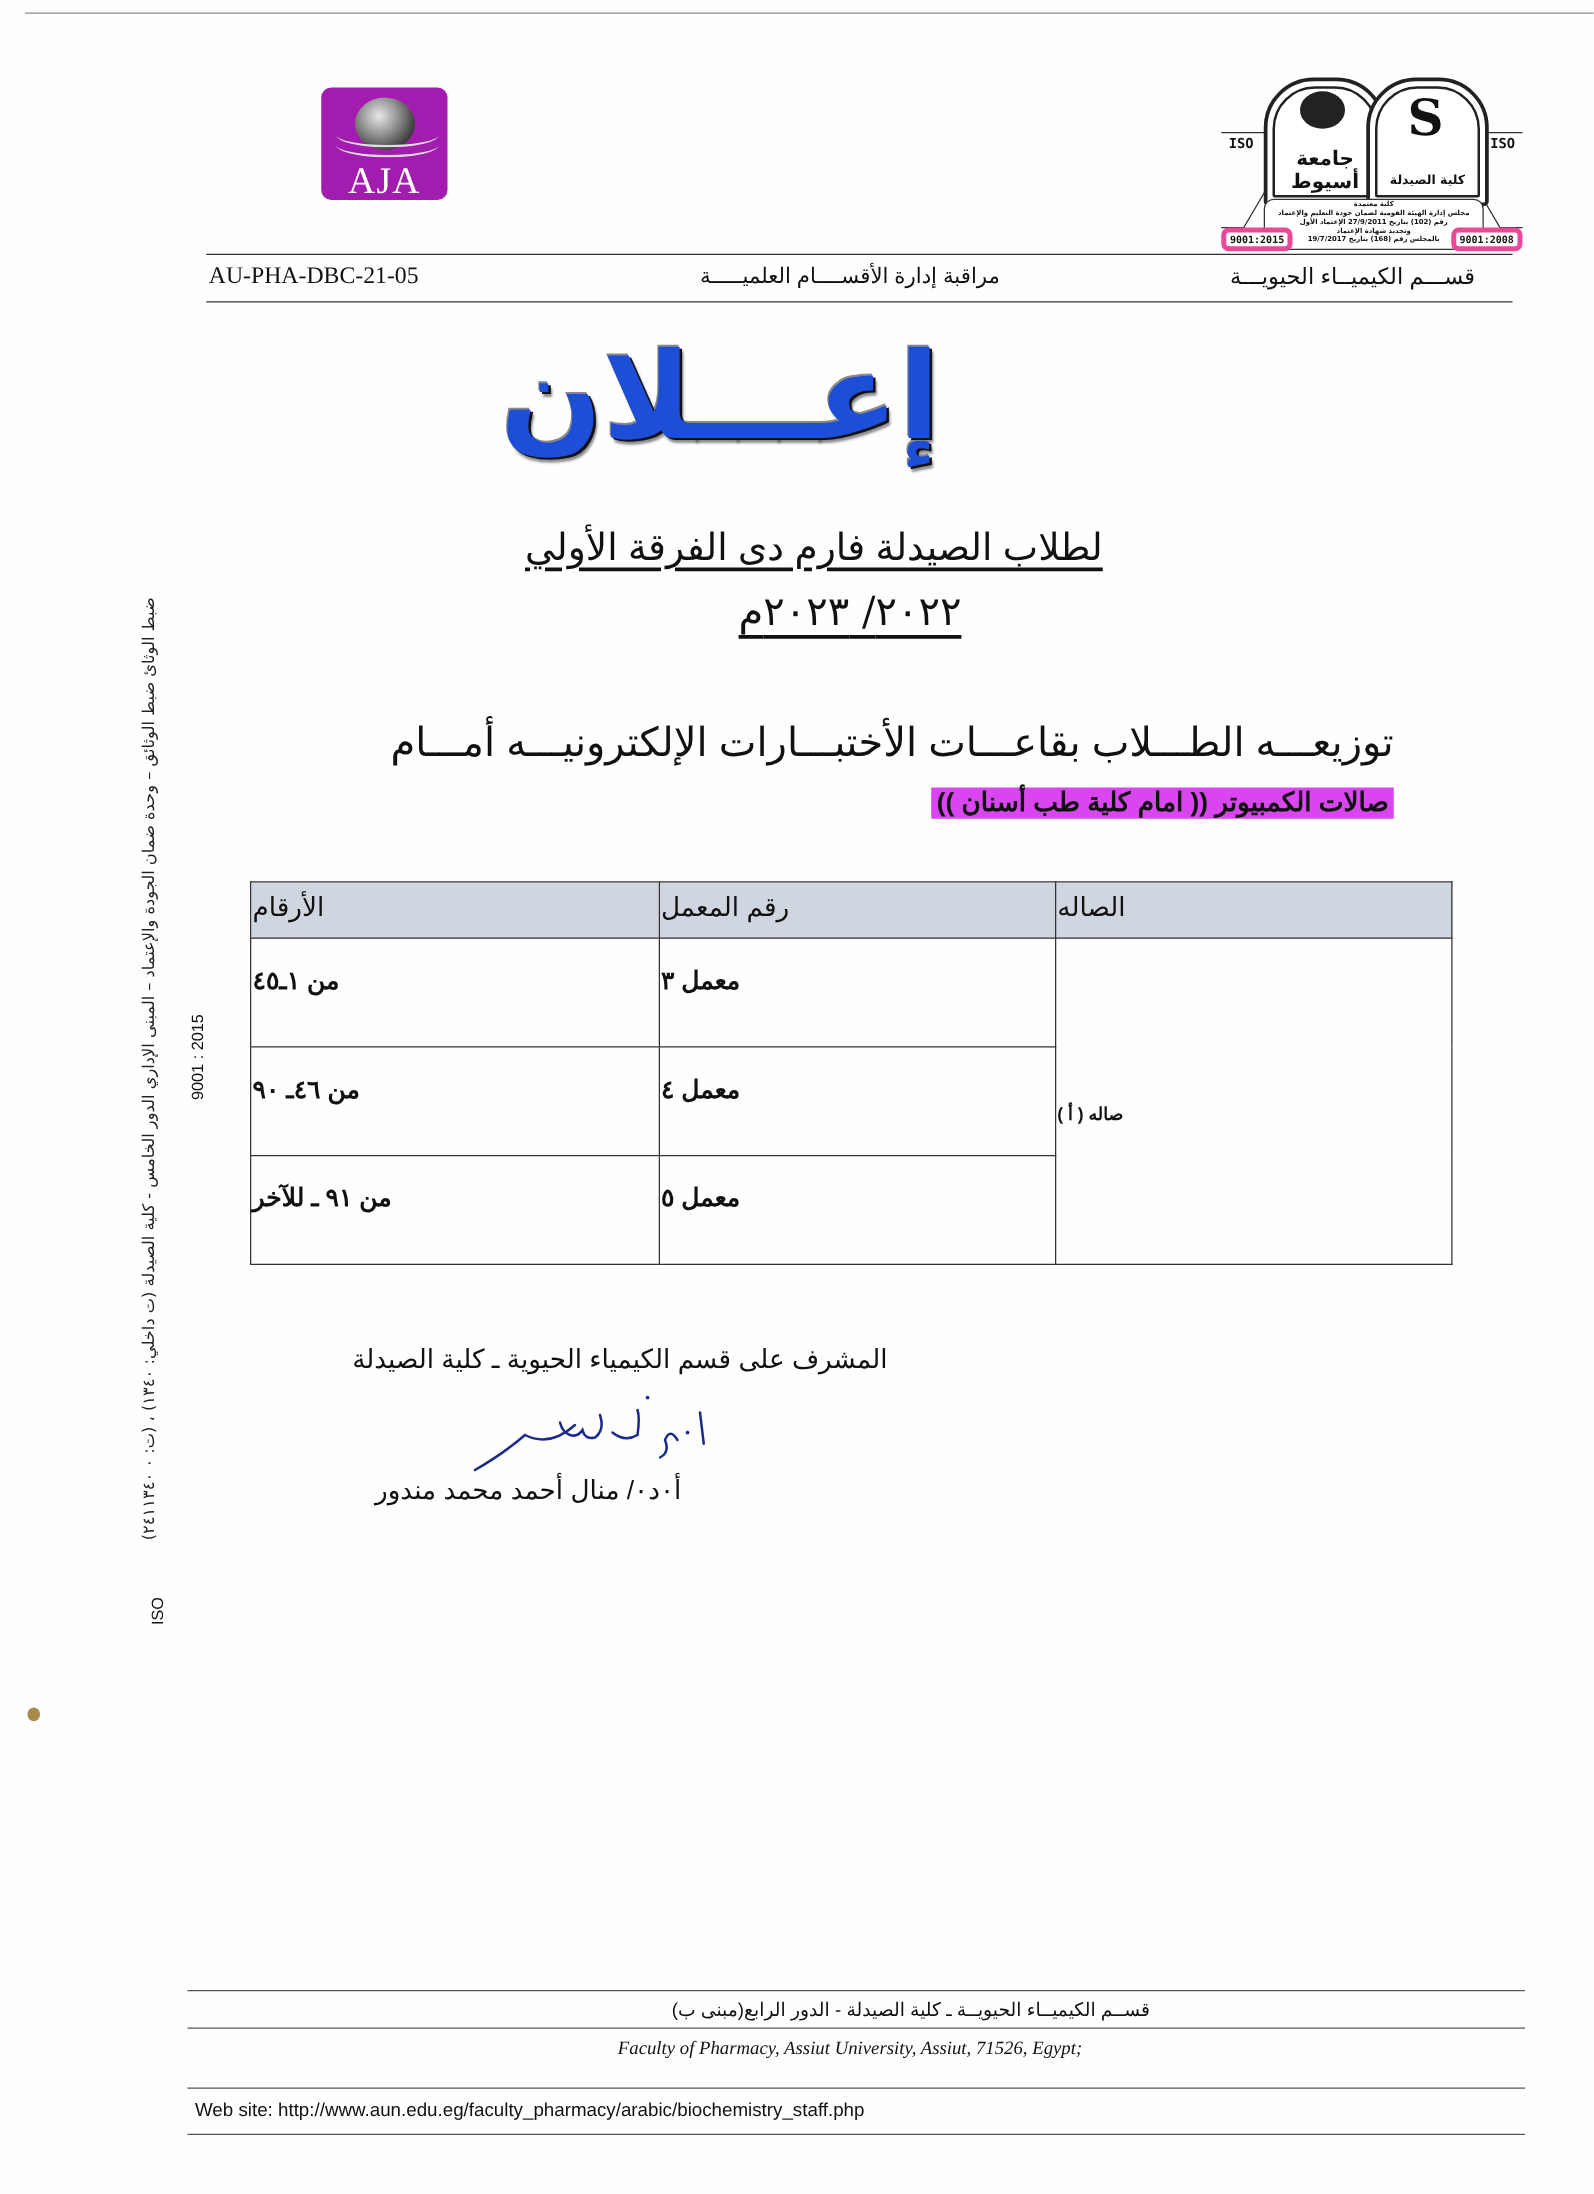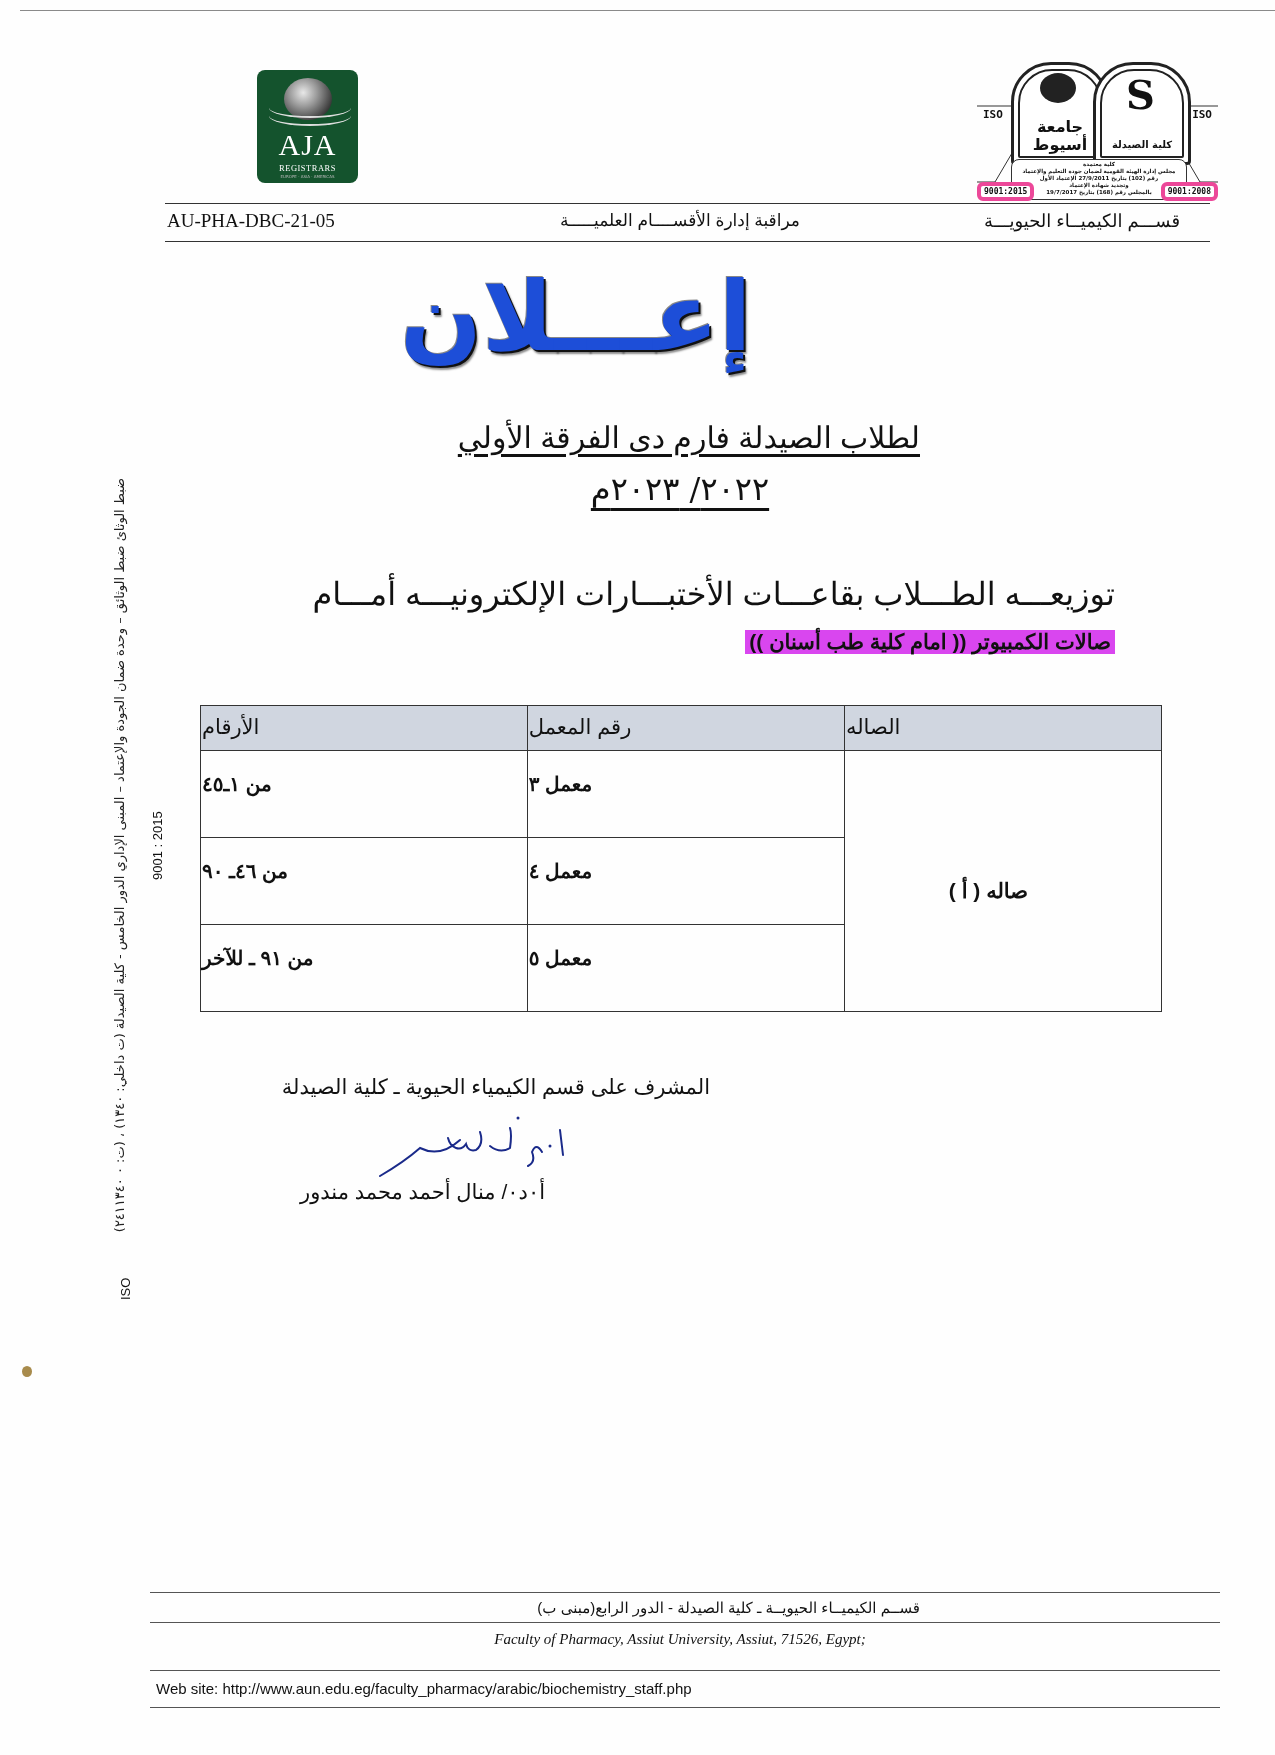--- a/index.html
+++ b/index.html
@@ -6,21 +6,21 @@
   body {
     width: 1275px; height: 1755px; position: relative; overflow: hidden;
     background: #fefefe; color: #111;
     font-family: "DejaVu Sans", sans-serif;
   }
   .abs { position: absolute; }
   .top-scan-line { left: 20px; top: 10px; width: 1255px; height: 1px; background: #8a8a8a; }
   .hole-punch { left: 22px; top: 1366px; width: 10px; height: 11px; border-radius: 50%; background: #a88b4c; }
 
   
-  .aja-logo { left: 257px; top: 70px; width: 101px; height: 113px; background: #14532d; border-radius: 8px; color: #fff; text-align: center; overflow: hidden; }
+  .aja-logo { left: 257px; top: 70px; width: 101px; height: 90px; background: #a21caf; border-radius: 8px; color: #fff; text-align: center; overflow: hidden; }
   .aja-globe { position: absolute; left: 27px; top: 8px; width: 48px; height: 42px; border-radius: 50%;
     background: radial-gradient(circle at 40% 35%, #e8e8e8 0%, #9a9a9a 35%, #3a3a3a 75%, #111 100%); }
   .aja-swoosh { position: absolute; left: 12px; width: 82px; height: 18px; border-radius: 50%; border-bottom: 2px solid #ddd; }
   .aja-text { position: absolute; left: 0; right: 0; top: 60px; font-family: "Liberation Serif", serif; font-size: 30px; letter-spacing: 1px; line-height: 30px; }
   .aja-sub { position: absolute; left: 0; right: 0; top: 93px; font-family: "Liberation Serif", serif; font-size: 8.5px; letter-spacing: 0.5px; }
   .aja-sub2 { position: absolute; left: 0; right: 0; top: 104px; font-size: 4px; color: #bbb; }
 
   
   .seal { left: 975px; top: 58px; width: 245px; height: 140px; }
   .seal-iso { position: absolute; top: 50px; font-family: "DejaVu Sans Mono", monospace; font-weight: bold; font-size: 11px; }
@@ -36,32 +36,32 @@
   .hline { height: 1px; background: #333; }
   .doc-code { left: 167px; top: 210px; font-family: "Liberation Serif", serif; font-size: 19px; }
   .header-center { left: 560px; top: 210px; font-family: "Liberation Sans", sans-serif; font-size: 17px; direction: rtl; }
   .header-right { right: 95px; top: 210px; font-family: "Liberation Sans", sans-serif; font-size: 18px; direction: rtl; }
 
   
   .announce-title { left: 400px; top: 262px; width: 540px; text-align: left; font-family: "DejaVu Sans", sans-serif; font-weight: bold; font-size: 96px; line-height: 110px; direction: rtl;
     color: #1d4ed8; letter-spacing: 6px;
     text-shadow: 2px 2px 0 #111, -1px -1px 0 #888, 3px 4px 2px rgba(0,0,0,0.45); }
 
-  .subtitle { left: 420px; top: 420px; width: 500px; text-align: right; font-family: "Liberation Sans", sans-serif; font-size: 30px; direction: rtl; text-decoration: underline; text-decoration-thickness: 3px; text-underline-offset: 6px; }
+  .subtitle { left: 420px; top: 420px; width: 500px; text-align: left; font-family: "Liberation Sans", sans-serif; font-size: 30px; direction: rtl; text-decoration: underline; text-decoration-thickness: 3px; text-underline-offset: 6px; }
   .date-line { left: 560px; top: 470px; width: 240px; text-align: center; font-family: "DejaVu Serif", serif; font-size: 32px; direction: rtl; text-decoration: underline; text-decoration-thickness: 3px; text-underline-offset: 8px; }
 
   .dist-line { right: 160px; top: 575px; width: 900px; text-align: right; font-family: "Liberation Sans", sans-serif; font-size: 32px; direction: rtl; }
   .halls-line { right: 160px; top: 630px; direction: rtl; font-family: "Liberation Sans", sans-serif; font-size: 21px; font-weight: bold; background: #d946ef; padding: 0 4px; }
 
   
   table.dist { position: absolute; left: 200px; top: 705px; width: 962px; border-collapse: collapse; direction: rtl; font-family: "Liberation Sans", sans-serif; }
   table.dist th, table.dist td { border: 1.5px solid #333; text-align: left; vertical-align: top; }
   table.dist th { background: #d0d6e0; font-weight: normal; font-size: 21px; height: 42px; line-height: 40px; }
   table.dist td { font-size: 20px; font-weight: bold; height: 64px; padding-top: 21px; }
-  table.dist td.hall { vertical-align: middle; text-align: center; padding-right: 30px; font-weight: bold; font-size: 21px; }
+  table.dist td.hall { vertical-align: middle; text-align: left; padding-right: 30px; font-weight: bold; font-size: 14px; }
 
   
   .supervisor { left: 240px; top: 1075px; width: 470px; text-align: right; font-family: "Liberation Sans", sans-serif; font-size: 21px; direction: rtl; }
   .signature { left: 360px; top: 1110px; width: 240px; height: 70px; }
   .signer { left: 300px; top: 1180px; width: 290px; text-align: left; font-family: "Liberation Sans", sans-serif; font-size: 21px; direction: rtl; }
 
   
   .side-text { left: 112px; top: 380px; width: 950px; transform-origin: 0 0; transform: translate(0, 950px) rotate(-90deg); font-family: "DejaVu Sans", sans-serif; font-size: 13px; color: #222; direction: rtl; text-align: center; white-space: nowrap; }
   .side-iso { left: 150px; top: 840px; transform-origin: 0 0; transform: translate(0, 40px) rotate(-90deg); font-family: "Liberation Sans", sans-serif; font-size: 13px; white-space: nowrap; }
 

